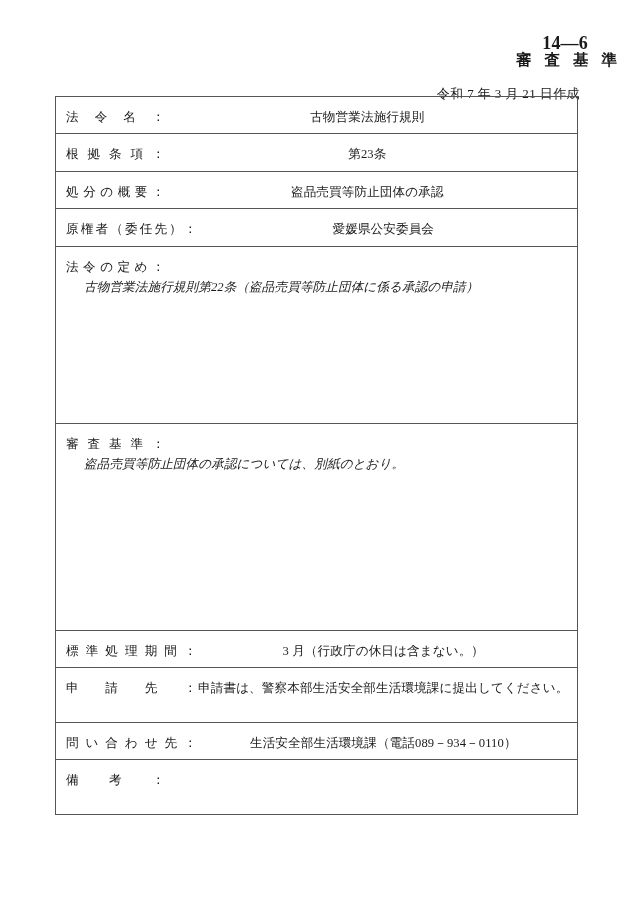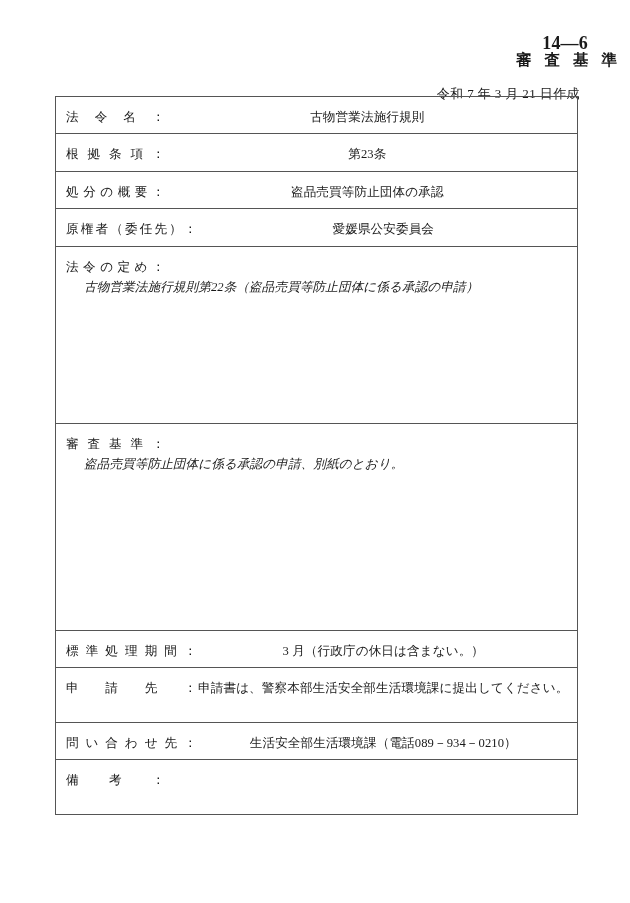--- a/index.html
+++ b/index.html
@@ -226,21 +226,21 @@
           <div class="cell">
             <div class="block-label">
               <span class="label w-small">
                   <span>審</span>
                   <span>査</span>
                   <span>基</span>
                   <span>準</span>
                 </span>
               <span class="colon">：</span>
             </div>
-            <div class="block-body">盗品売買等防止団体に係る承認の申請、別紙のとおり。</div>
+            <div class="block-body">盗品売買等防止団体の承認については、別紙のとおり。</div>
           </div>
         </td>
       </tr>
 
       <tr>
         <td>
           <div class="cell">
             <div class="line">
               <span class="label w-wide">
                   <span>標</span>
@@ -279,21 +279,21 @@
             <div class="line">
               <span class="label w-wide">
                   <span>問</span>
                   <span>い</span>
                   <span>合</span>
                   <span>わ</span>
                   <span>せ</span>
                   <span>先</span>
                 </span>
               <span class="colon">：</span>
-              <span class="value">生活安全部生活環境課（電話089－934－0210）</span>
+              <span class="value">生活安全部生活環境課（電話089－934－0110）</span>
             </div>
           </div>
         </td>
       </tr>
 
       <tr class="r-blank">
         <td>
           <div class="cell">
             <div class="line">
               <span class="label w-small">

